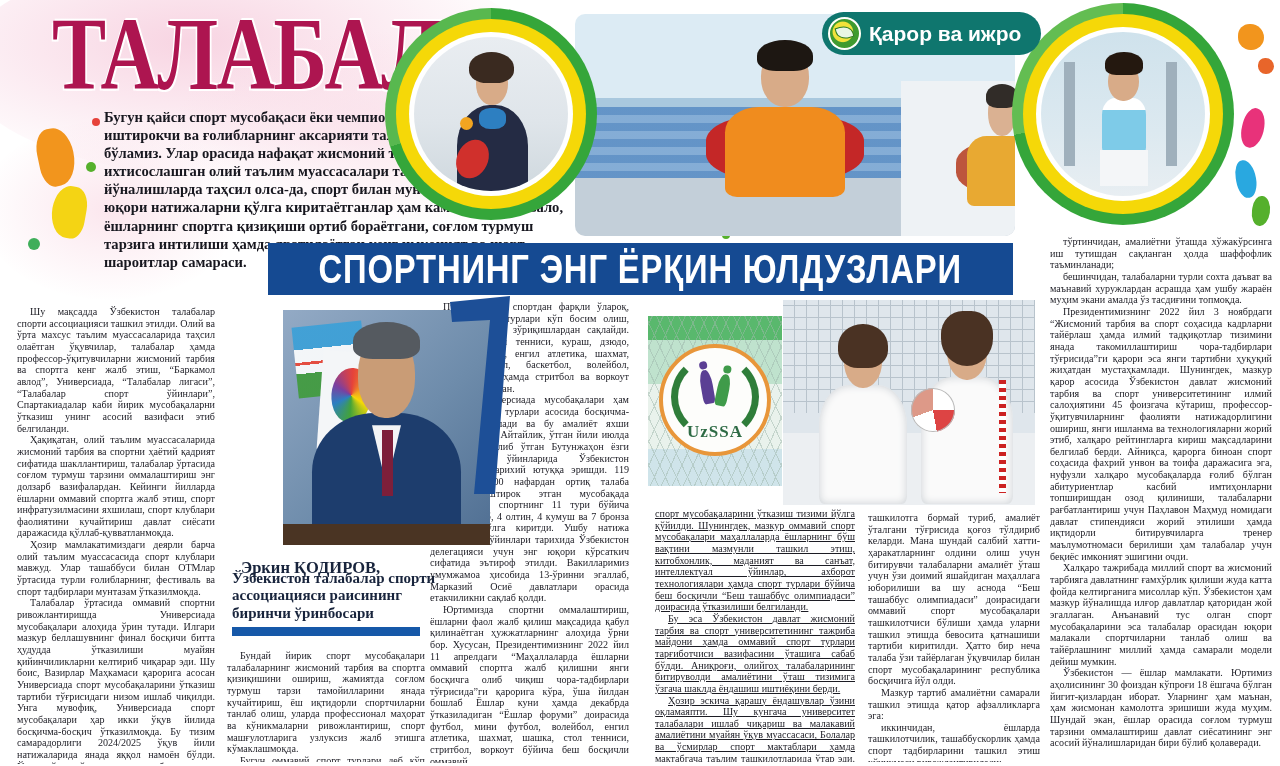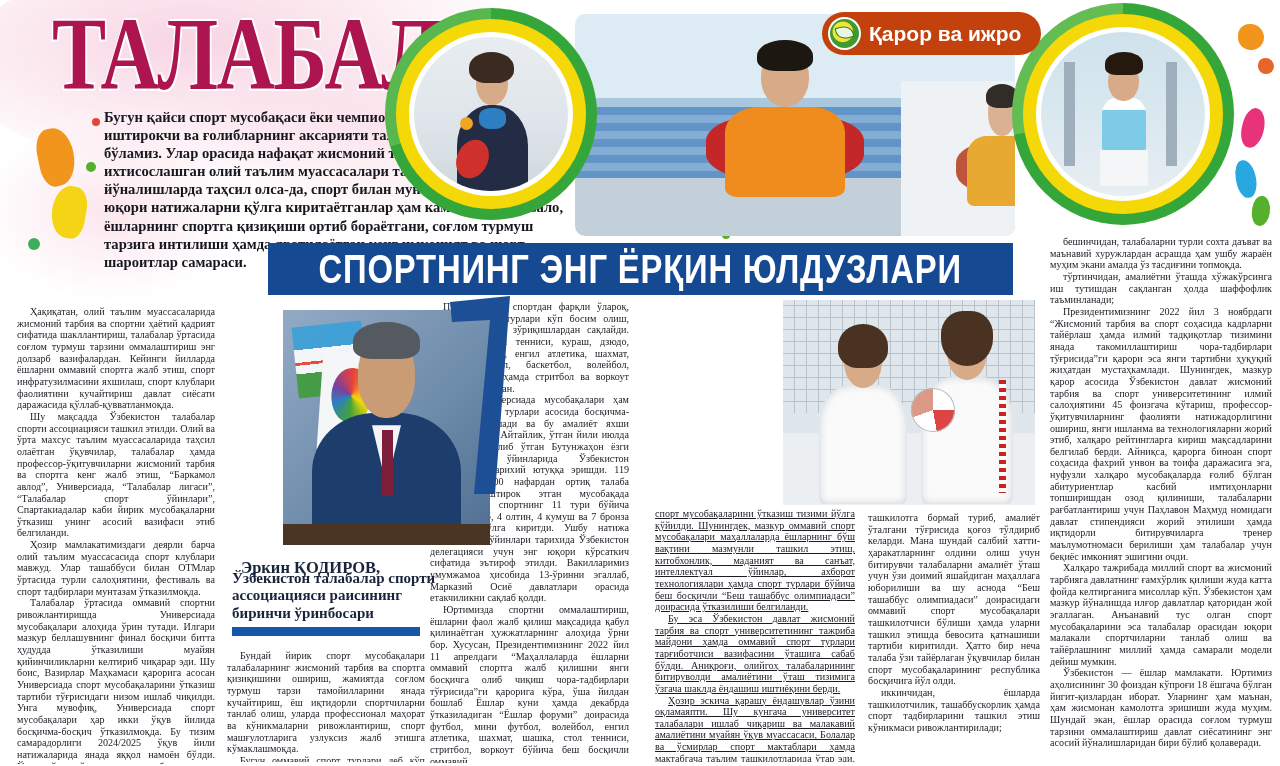--- a/index.html
+++ b/index.html
@@ -9,21 +9,21 @@
   .wash{position:absolute;border-radius:50%;pointer-events:none;}
   .blob{position:absolute;pointer-events:none;}
   
   #title{position:absolute;left:52px;top:-6px;margin:0;font-family:"Liberation Serif",serif;
          font-weight:bold;font-size:104px;letter-spacing:-2px;color:#ad1550;white-space:nowrap;
          transform:scaleX(.78);transform-origin:left top;
          text-shadow:2px 2px 0 #fff,-2px 2px 0 #fff,2px -2px 0 #fff;}
   #intro{position:absolute;left:104px;top:108px;width:474px;font-weight:bold;font-size:14.6px;
          line-height:1.24;color:#17171f;text-align:left;}
   
-  #badge{position:absolute;left:822px;top:12px;height:43px;padding:0 20px 0 6px;background:#c2410c;
+  #badge{position:absolute;left:822px;top:12px;height:43px;padding:0 20px 0 6px;background:#0f766e;
          border-radius:22px;display:flex;align-items:center;gap:8px;z-index:6;}
   #badge .lbl{color:#fff;font-family:"Liberation Sans",sans-serif;font-weight:bold;font-size:21px;}
   .leaf-circ{width:33px;height:33px;border-radius:50%;background:radial-gradient(circle at 45% 45%,#f2e23a 0 38%,#3f9b2f 42% 100%);
          position:relative;box-shadow:0 0 0 2px #fff inset;}
   .leaf-circ:after{content:"";position:absolute;left:8px;top:9px;width:15px;height:11px;background:#e9f6e4;
          border-radius:0 70% 0 70%;transform:rotate(-15deg);border:1px solid #2f7d22;}
   
   .ring{position:absolute;border-radius:50%;}
   .ring .y{position:absolute;inset:11px;border-radius:50%;background:#f5d808;}
   .ring .w{position:absolute;inset:24px;border-radius:50%;background:#fff;}
@@ -206,41 +206,50 @@
     <div class="desk"></div>
   </div>
   <svg id="seven" width="62" height="198" viewBox="0 0 62 198">
     <polygon points="0,6 60,0 45,198 24,198 40,24 2,26" fill="#1d4f97"></polygon>
   </svg>
 
   <p id="cap-name">Эркин ҚОДИРОВ,</p>
   <p id="cap-role">Ўзбекистон талабалар спорти ассоциацияси раисининг биринчи ўринбосари</p>
   <div id="cap-rule"></div>
 
+  <div id="uzssa">
+    <div class="net"></div>
+    <div class="disc">
+      <div class="laurel"></div>
+      <div class="fig1"></div>
+        <div class="fig2"></div>
+      <div class="txt">UzSSA</div>
+    </div>
+  </div>
 
   <div id="girls">
     <div class="net"></div>
     <div class="girl" style="left:36px;top:34px;width:88px;height:170px;">
       <div class="g-shirt"></div>
         <div class="g-head"></div>
         <div class="g-hair"></div>
     </div>
     <div class="girl" style="left:138px;top:22px;width:92px;height:182px;">
       <div class="g-shirt"></div>
         <div class="g-stripe"></div>
         <div class="g-head"></div>
         <div class="g-hair" style="border-radius:50% 50% 60% 60%;height:30%;"></div>
     </div>
     <div id="vball"></div>
   </div>
 
   <div class="col" style="left:17px;top:306px;width:198px;height:458px;">
+    <p>Шу мақсадда Ўзбекистон талабалар спорти ассоциацияси ташкил этилди. Олий ва ўрта махсус таълим муассасаларида таҳсил олаётган ўқувчилар, талабалар ҳамда профессор-ўқитувчиларни жисмоний тарбия ва спортга кенг жалб этиш, “Баркамол авлод”, Универсиада, “Талабалар лигаси”, “Талабалар спорт ўйинлари”, Спартакиадалар каби йирик мусобақаларни ўтказиш унинг асосий вазифаси этиб белгиланди.</p>
     <p>Ҳақиқатан, олий таълим муассасаларида жисмоний тарбия ва спортни ҳаётий қадрият сифатида шакллантириш, талабалар ўртасида соғлом турмуш тарзини оммалаштириш энг долзарб вазифалардан. Кейинги йилларда ёшларни оммавий спортга жалб этиш, спорт инфратузилмасини яхшилаш, спорт клублари фаолиятини кучайтириш давлат сиёсати даражасида қўллаб-қувватланмоқда.</p>
-    <p>Шу мақсадда Ўзбекистон талабалар спорти ассоциацияси ташкил этилди. Олий ва ўрта махсус таълим муассасаларида таҳсил олаётган ўқувчилар, талабалар ҳамда профессор-ўқитувчиларни жисмоний тарбия ва спортга кенг жалб этиш, “Баркамол авлод”, Универсиада, “Талабалар лигаси”, “Талабалар спорт ўйинлари”, Спартакиадалар каби йирик мусобақаларни ўтказиш унинг асосий вазифаси этиб белгиланди.</p>
-    <p>Ҳозир мамлакатимиздаги деярли барча олий таълим муассасасида спорт клублари мавжуд. Улар ташаббуси билан ОТМлар ўртасида турли салоҳиятини, фестиваль ва спорт тадбирлари мунтазам ўтказилмоқда.</p>
+    <p>Ҳозир мамлакатимиздаги деярли барча олий таълим муассасасида спорт клублари мавжуд. Улар ташаббуси билан ОТМлар ўртасида турли ғолибларнинг, фестиваль ва спорт тадбирлари мунтазам ўтказилмоқда.</p>
     <p>Талабалар ўртасида оммавий спортни ривожлантиришда Универсиада мусобақалари алоҳида ўрин тутади. Илгари мазкур беллашувнинг финал босқичи битта ҳудудда ўтказилиши муайян қийинчиликларни келтириб чиқарар эди. Шу боис, Вазирлар Маҳкамаси қарорига асосан Универсиада спорт мусобақаларини ўтказиш тартиби тўғрисидаги низом ишлаб чиқилди. Унга мувофиқ, Универсиада спорт мусобақалари ҳар икки ўқув йилида босқичма-босқич ўтказилмоқда. Бу тизим самарадорлиги 2024/2025 ўқув йили натижаларида янада яққол намоён бўлди. Ўтган ўқув йили давомида беллашувлар спортнинг 17 тури бўйича мамлакатимизнинг турли ҳудудида босқичма-босқич ташкил этилди.</p>
   </div>
 
   <div class="col" style="left:227px;top:650px;width:198px;height:112px;">
     <p>Бундай йирик спорт мусобақалари талабаларнинг жисмоний тарбия ва спортга қизиқишини ошириш, жамиятда соғлом турмуш тарзи тамойилларини янада кучайтириш, ёш иқтидорли спортчиларни танлаб олиш, уларда профессионал маҳорат ва кўникмаларни ривожлантириш, спорт машғулотларига узлуксиз жалб этишга кўмаклашмоқда.</p>
     <p>Бугун оммавий спорт турлари деб кўп таъкидлаймиз. Хўш, уларга қайсилар киради?</p>
   </div>
 
   <div class="col" style="left:430px;top:301px;width:199px;height:462px;">
     <p>Профессионал спортдан фарқли ўлароқ, оммавий спорт турлари кўп босим олиш, турли жисмоний зўриқишлардан сақлайди. Бадминтон, стол тенниси, кураш, дзюдо, белбоғли кураш, енгил атлетика, шахмат, шашка, футбол, баскетбол, волейбол, гандбол, регби ҳамда стритбол ва воркоут шулар жумласидан.</p>
@@ -249,25 +258,26 @@
   </div>
 
   <div class="col" style="left:655px;top:508px;width:200px;height:254px;text-decoration:underline;">
     <p style="text-indent:0;">спорт мусобақаларини ўтказиш тизими йўлга қўйилди. Шунингдек, мазкур оммавий спорт мусобақалари маҳаллаларда ёшларнинг бўш вақтини мазмунли ташкил этиш, китобхонлик, маданият ва санъат, интеллектуал ўйинлар, ахборот технологиялари ҳамда спорт турлари бўйича беш босқичли “Беш ташаббус олимпиадаси” доирасида ўтказилиши белгиланди.</p>
     <p>Бу эса Ўзбекистон давлат жисмоний тарбия ва спорт университетининг тажриба майдони ҳамда оммавий спорт турлари тарғиботчиси вазифасини ўташига сабаб бўлди. Аниқроғи, олийгоҳ талабаларининг битируволди амалиётини ўташ тизимига ўзгача шаклда ёндашиш иштиёқини берди.</p>
     <p>Ҳозир эскича қарашу ёндашувлар ўзини оқламаяпти. Шу кунгача университет талабалари ишлаб чиқариш ва малакавий амалиётини муайян ўқув муассасаси, Болалар ва ўсмирлар спорт мактаблари ҳамда мактабгача таълим ташкилотларида ўтар эди. Айрим ҳолларда баъзи талабалар</p>
   </div>
 
   <div class="col" style="left:868px;top:512px;width:172px;height:250px;">
     <p style="text-indent:0;">ташкилотга бормай туриб, амалиёт ўталгани тўғрисида қоғоз тўлдириб келарди. Мана шундай салбий хатти-ҳаракатларнинг олдини олиш учун битирувчи талабаларни амалиёт ўташ учун ўзи доимий яшайдиган маҳаллага юборилиши ва шу аснода “Беш ташаббус олимпиадаси” доирасидаги оммавий спорт мусобақалари ташкилотчиси бўлиши ҳамда уларни ташкил этишда бевосита қатнашиши тартиби киритилди. Ҳатто бир неча талаба ўзи тайёрлаган ўқувчилар билан спорт мусобақаларининг республика босқичига йўл олди.</p>
+    <p>Мазкур тартиб амалиётни самарали ташкил этишда қатор афзалликларга эга:</p>
     <p>иккинчидан, ёшларда ташкилотчилик, ташаббускорлик ҳамда спорт тадбирларини ташкил этиш кўникмаси ривожлантирилади;</p>
 
   </div>
 
   <div class="col" style="left:1050px;top:236px;width:222px;height:526px;">
+    <p>тўртинчидан, амалиётни ўташда хўжакўрсинга иш тутишдан сақланган ҳолда шаффофлик таъминланади;</p>
     <p>бешинчидан, талабаларни турли сохта даъват ва маънавий хуружлардан асрашда ҳам ушбу жараён муҳим экани амалда ўз тасдиғини топмоқда.</p>
-    <p>тўртинчидан, амалиётни ўташда хўжакўрсинга иш тутишдан сақланган ҳолда шаффофлик таъминланади;</p>
     <p>Президентимизнинг 2022 йил 3 ноябрдаги “Жисмоний тарбия ва спорт соҳасида кадрларни тайёрлаш ҳамда илмий тадқиқотлар тизимини янада такомиллаштириш чора-тадбирлари тўғрисида”ги қарори эса янги тартибни ҳуқуқий жиҳатдан мустаҳкамлади. Шунингдек, мазкур қарор асосида Ўзбекистон давлат жисмоний тарбия ва спорт университетининг илмий салоҳиятини 45 фоизгача кўтариш, профессор-ўқитувчиларнинг фаолияти натижадорлигини ошириш, янги ишланма ва технологияларни жорий этиб, халқаро рейтингларга кириш мақсадларини белгилаб берди. Айниқса, қарорга биноан спорт соҳасида фахрий унвон ва тоифа даражасига эга, нуфузли халқаро мусобақаларда ғолиб бўлган абитуриентлар касбий имтиҳонларни топширишдан озод қилиниши, талабаларни рағбатлантириш учун Паҳлавон Маҳмуд номидаги давлат стипендияси жорий этилиши ҳамда иқтидорли битирувчиларга тренер маълумотномаси берилиши ҳам талабалар учун беқиёс имконият эшигини очди.</p>
     <p>Халқаро тажрибада миллий спорт ва жисмоний тарбияга давлатнинг ғамхўрлик қилиши жуда катта фойда келтирганига мисоллар кўп. Ўзбекистон ҳам мазкур йўналишда илғор давлатлар қаторидан жой эгаллаган. Анъанавий тус олган спорт мусобақаларини эса талабалар орасидан юқори малакали спортчиларни танлаб олиш ва тайёрлашнинг миллий ҳамда самарали модели дейиш мумкин.</p>
     <p>Ўзбекистон — ёшлар мамлакати. Юртимиз аҳолисининг 30 фоиздан кўпроғи 18 ёшгача бўлган йигит-қизлардан иборат. Уларнинг ҳам маънан, ҳам жисмонан камолотга эришиши жуда муҳим. Шундай экан, ёшлар орасида соғлом турмуш тарзини оммалаштириш давлат сиёсатининг энг асосий йўналишларидан бири бўлиб қолаверади.</p>
   </div>
 
 </div>
 
 </body></html>

